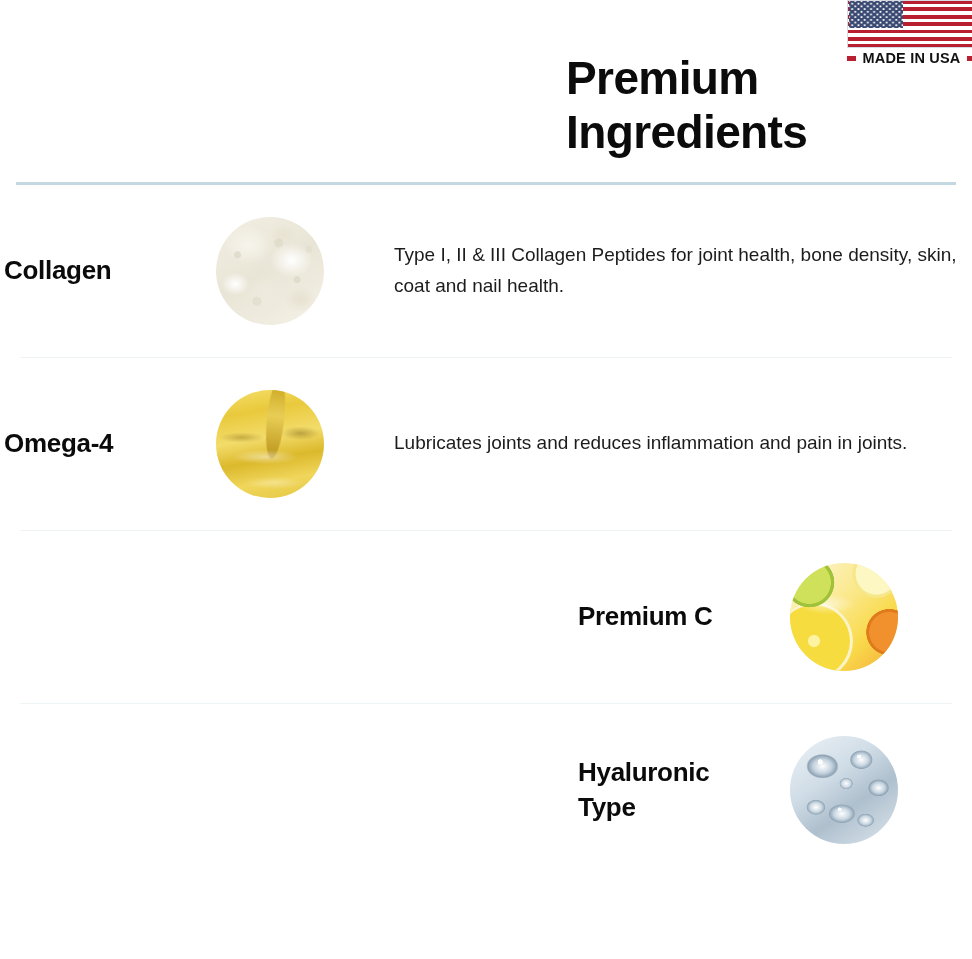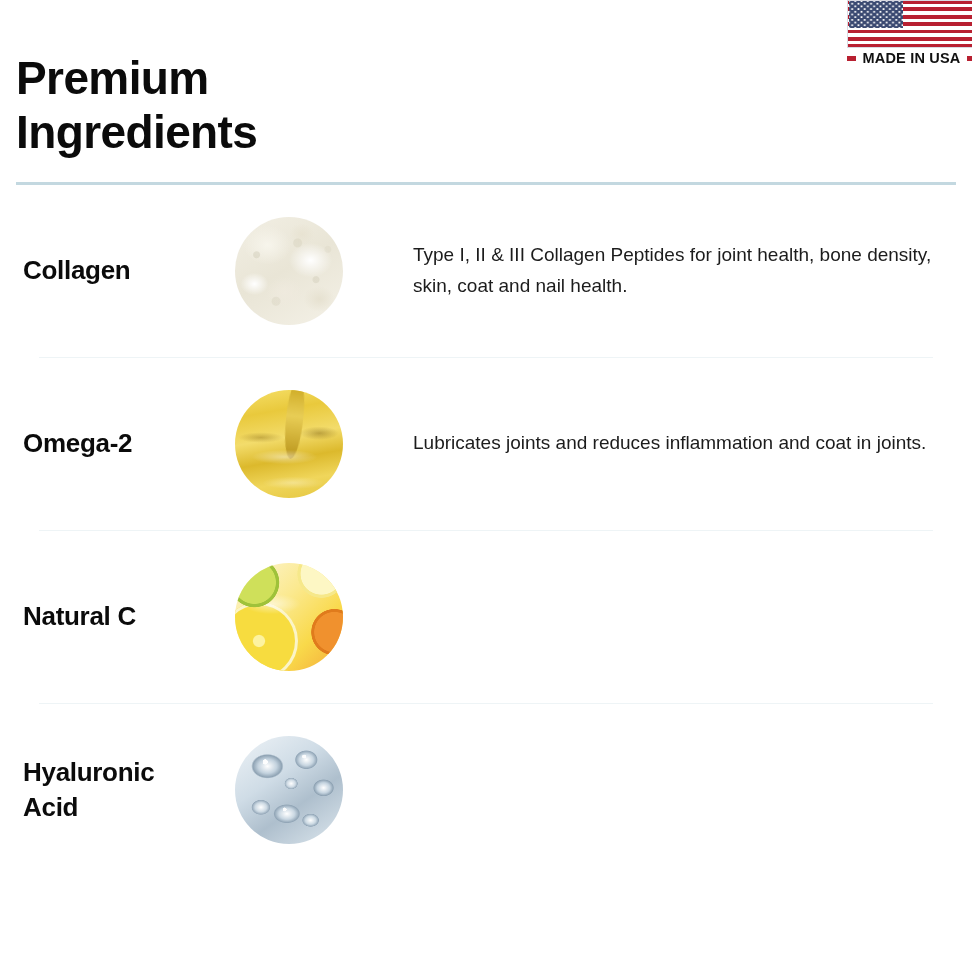--- a/index.html
+++ b/index.html
@@ -1,16 +1,16 @@
 <!DOCTYPE html>
 <html><head>
 <meta charset="utf-8">
 <title>Premium Ingredients</title>
 <style>
-  * { box-sizing: border-box; }
+  * { box-sizing: border-box; justify-content: flex-end; }
   html, body {
     margin: 0;
     padding: 0;
     background: #ffffff;
   }
   body {
     width: 972px;
     height: 959px;
     font-family: "Liberation Sans", sans-serif;
     color: #111111;
@@ -128,21 +128,21 @@
     background: #c3d8e0;
   }
   .rule-row {
     margin: 0 16px;
     height: 1px;
     background: #eef4f6;
   }
 
   
   .rows {
-    padding: 0 23px;
+    padding: 0 4px;
   }
   .row {
     display: flex;
     align-items: center;
     min-height: 172px;
     padding: 6px 0;
   }
   .row-name {
     width: 212px;
     flex: 0 0 212px;
@@ -313,39 +313,39 @@
     <div class="row-name">Collagen</div>
     <div class="row-thumb-cell">
       <div class="thumb art-collagen"></div>
     </div>
     <div class="row-desc">Type I, II &amp; III Collagen Peptides for joint health, bone density, skin, coat and nail health.</div>
   </div>
 
   <div class="rule-row"></div>
 
   <div class="row">
-    <div class="row-name">Omega-2</div>
+    <div class="row-name">Omega-4</div>
     <div class="row-thumb-cell">
       <div class="thumb art-omega"></div>
     </div>
-    <div class="row-desc">Lubricates joints and reduces inflammation and coat in joints.</div>
+    <div class="row-desc">Lubricates joints and reduces inflammation and pain in joints.</div>
   </div>
 
   <div class="rule-row"></div>
 
   <div class="row">
-    <div class="row-name">Natural C</div>
+    <div class="row-name">Premium C</div>
     <div class="row-thumb-cell">
       <div class="thumb art-vitc"></div>
     </div>
   </div>
 
   <div class="rule-row"></div>
 
   <div class="row">
     <div class="row-name">Hyaluronic
-Acid</div>
+Type</div>
     <div class="row-thumb-cell">
       <div class="thumb art-hya"></div>
     </div>
   </div>
 
 </div>
 
 </body></html>

